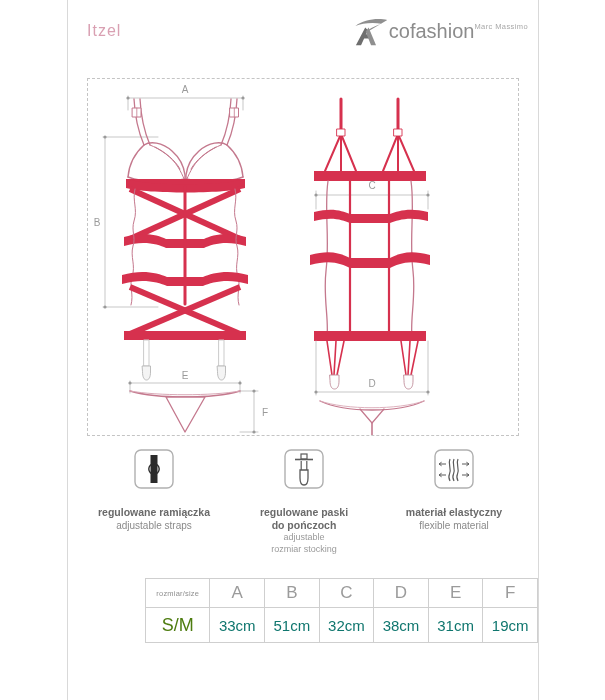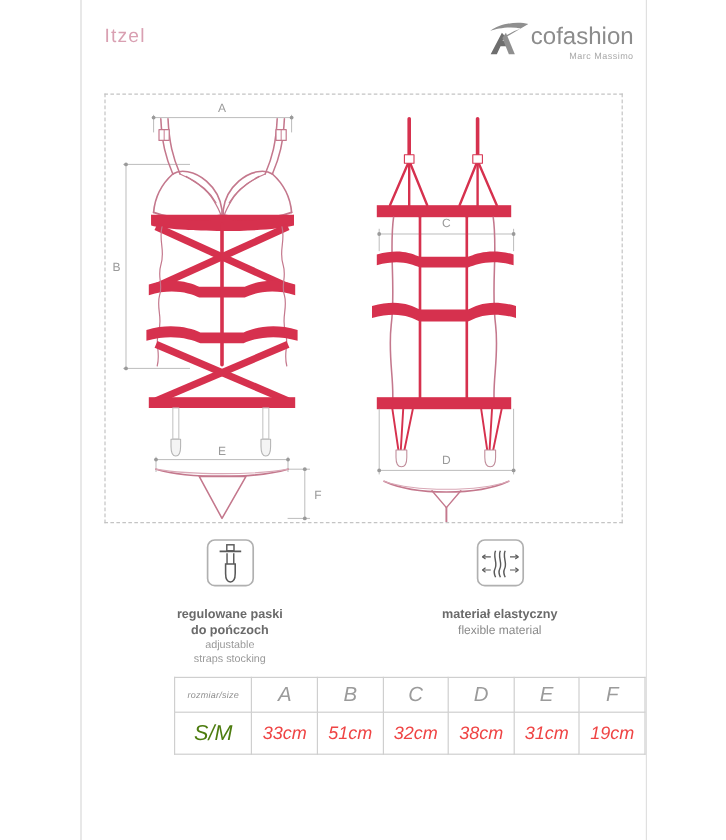--- a/index.html
+++ b/index.html
@@ -17,51 +17,51 @@
   .page{position:absolute;left:69px;top:0;width:469px;height:700px;background:#fff;}
 
   
   .header{position:absolute;left:0;top:0;width:469px;height:72px;}
   .title{
     position:absolute;left:18px;top:22px;
     font-size:16px;letter-spacing:1px;color:#d9a0b2;font-weight:400;
   }
   .logo{position:absolute;right:10px;top:18px;display:flex;align-items:flex-start;}
   .logo-mark{width:38px;height:30px;margin-right:1px;}
-  .logo-text{display:flex;flex-direction:column;line-height:1;margin-top:3px;}
+  .logo-text{display:flex;flex-direction:row;line-height:1;margin-top:3px;}
   .logo-name{font-size:20px;color:#8c8c8c;letter-spacing:0px;}
   .logo-sub{font-size:7.5px;color:#a8a8a8;letter-spacing:.4px;margin-top:2px;text-align:right;}
 
   
   .frame{
     position:absolute;left:18px;top:78px;width:432px;height:358px;
     border:1px dashed #c4c4c4;box-sizing:border-box;
   }
   .frame svg{display:block;}
 
   
   .features{position:absolute;left:10px;top:446px;width:450px;display:flex;}
   .feature{flex:1;display:flex;flex-direction:column;align-items:center;}
   .feat-icon{width:52px;height:48px;}
   .feat-lines{margin-top:12px;text-align:center;line-height:1.25;}
   .feat-bold{font-size:10.5px;color:#6a6a6a;font-weight:600;display:block;}
   .feat-reg{font-size:10px;color:#8a8a8a;display:block;margin-top:1px;}
   .feat-small{font-size:9px;color:#9a9a9a;display:block;text-align:center;}
 
   
-  .table-wrap{position:absolute;left:76px;top:564px;font-style:italic;}
+  .table-wrap{position:absolute;left:76px;top:578px;}
   table{border-collapse:collapse;}
   table td,table th{
     border:1px solid #cfcfcf;
     text-align:center;vertical-align:middle;
     font-weight:400;color:#7d7d7d;
   }
   thead th{height:26px;font-size:17px;color:#9b9b9b;}
   thead th.head-label{font-size:7.5px;color:#8f8f8f;width:62px;letter-spacing:.2px;}
-  tbody td{height:32px;font-size:15px;color:#ef4444;}
+  tbody td{height:32px;font-size:15px;color:#0f766e;}
   tbody td.size{font-size:18px;color:#4d7c0f;width:62px;}
   .col-a{width:52px;}
 </style>
 </head>
 <body>
 
 <div class="gutter-left"></div>
 <div class="gutter-right"></div>
 
 <div class="page">
@@ -270,35 +270,46 @@
           <path d="M272 330 L284 344 L296 330" stroke="#c4788d" stroke-width="1.2" fill="none"></path>
           <line x1="284" y1="344" x2="284" y2="356" stroke="#c4788d" stroke-width="1.6"></line>
         </g>
 
       </g>
     </svg>
   </div>
 
   <div class="features">
 
+    <div class="feature">
+      <svg class="feat-icon" viewBox="0 0 52 48">
+        <rect x="7" y="4" width="38" height="38" rx="6" fill="#fff" stroke="#b0b0b0" stroke-width="1.4"></rect>
+        <rect x="22.5" y="9" width="7" height="28" fill="#2b2b2b"></rect>
+        <circle cx="26" cy="23" r="5.2" fill="none" stroke="#2b2b2b" stroke-width="1.4"></circle>
+      </svg>
+      <div class="feat-lines">
+        <span class="feat-bold">regulowane ramiączka</span>
+        <span class="feat-reg">adjustable straps</span>
+      </div>
+    </div>
 
     <div class="feature">
       <svg class="feat-icon" viewBox="0 0 52 48">
         <rect x="7" y="4" width="38" height="38" rx="6" fill="#fff" stroke="#b0b0b0" stroke-width="1.4"></rect>
         <rect x="23" y="8" width="6" height="5" fill="none" stroke="#5a5a5a" stroke-width="1.2"></rect>
         <line x1="17" y1="13.5" x2="35" y2="13.5" stroke="#5a5a5a" stroke-width="1.6"></line>
         <line x1="23.2" y1="15" x2="23.2" y2="24" stroke="#5a5a5a" stroke-width="1.2"></line>
         <line x1="28.8" y1="15" x2="28.8" y2="24" stroke="#5a5a5a" stroke-width="1.2"></line>
         <path d="M22 24 L30 24 L30 32 C30 36.5 28.4 39 26 39 C23.6 39 22 36.5 22 32 Z" fill="none" stroke="#5a5a5a" stroke-width="1.3"></path>
       </svg>
       <div class="feat-lines">
         <span class="feat-bold">regulowane paski</span>
         <span class="feat-bold">do pończoch</span>
         <span class="feat-small">adjustable</span>
-        <span class="feat-small">straps stocking</span>
+        <span class="feat-small">rozmiar stocking</span>
       </div>
     </div>
 
     <div class="feature">
       <svg class="feat-icon" viewBox="0 0 52 48">
         <rect x="7" y="4" width="38" height="38" rx="6" fill="#fff" stroke="#b0b0b0" stroke-width="1.4"></rect>
         <g stroke="#5a5a5a" stroke-width="1.2" fill="none">
           <path d="M22 13 C19.5 18 24 23 21.5 28 C20 31 21 33 22 35"></path>
           <path d="M26 13 C23.5 18 28 23 25.5 28 C24 31 25 33 26 35"></path>
           <path d="M30 13 C27.5 18 32 23 29.5 28 C28 31 29 33 30 35"></path>

